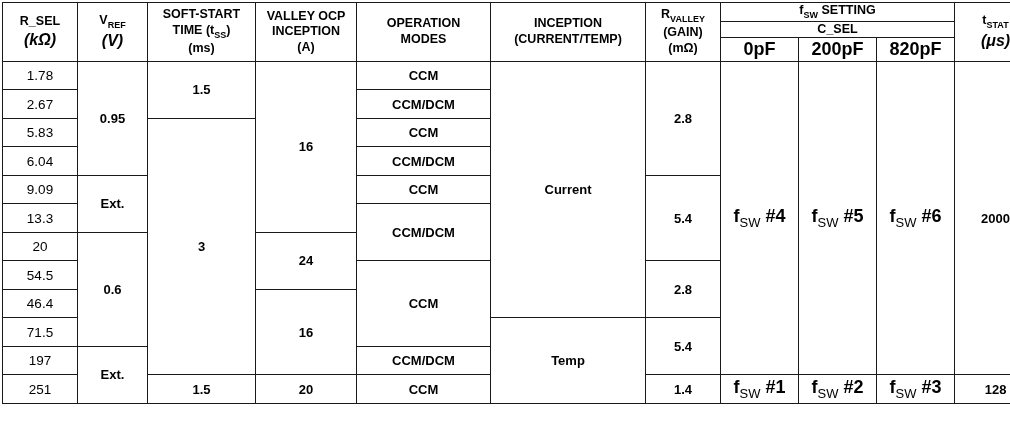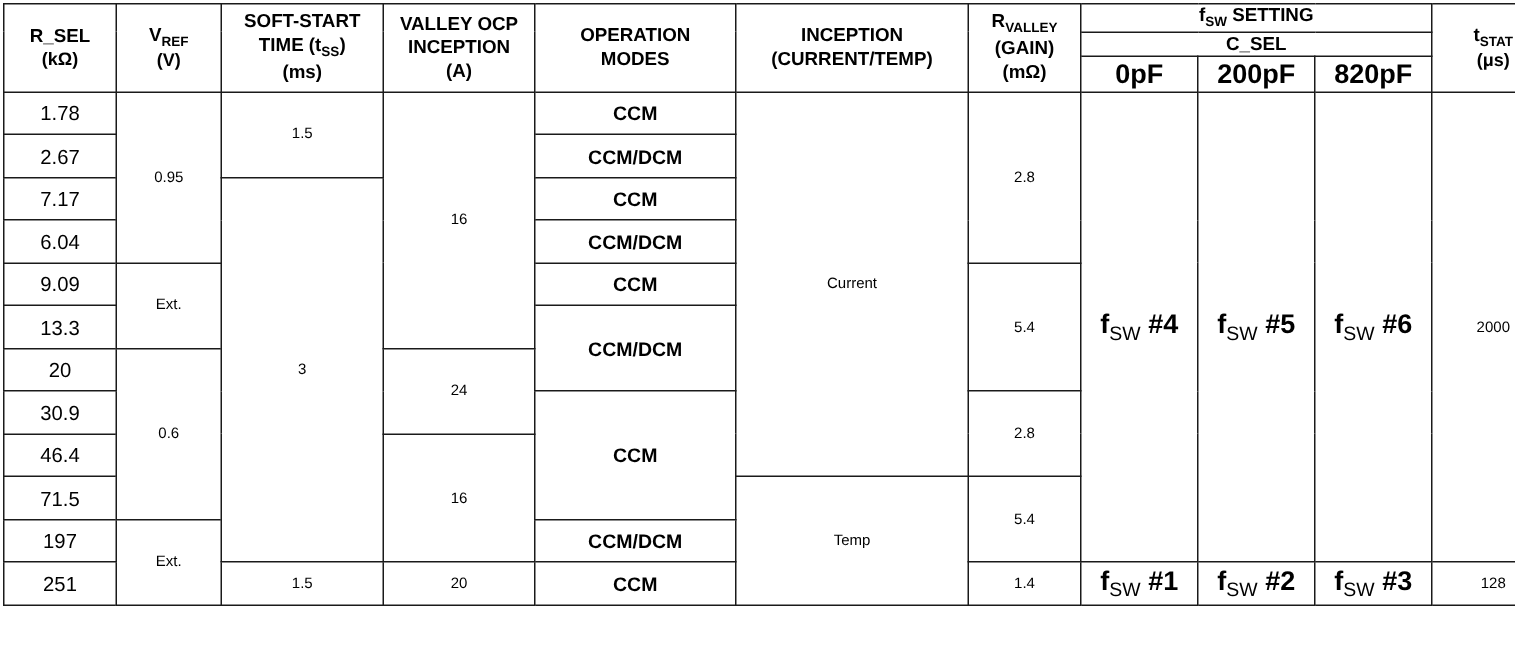--- a/index.html
+++ b/index.html
@@ -42,38 +42,39 @@
     font-size: 13px;
     height: 27.5px;
     font-weight: bold;
     margin-left: 15px;
   }
   tbody td.rsel {
     font-weight: normal;
     font-size: 13.5px;
   }
   tbody td.val {
-    font-weight: normal;
-    font-size: 10px;
+    font-weight: bold;
+    font-size: 13px;
   }
   sub {
     font-size: 72%;
     font-weight: bold;
   }
   .hdr-sub {
     font-size: 18px;
   }
   .fsw-cell {
     font-size: 18px;
     font-weight: normal;
   }
   .fsw-cell sub { font-weight: normal; }
   .unit {
     display: block;
-    font-size: 12px;
+    font-size: 16px;
+    font-style: italic;
   }
   col.c-rsel { width: 75px; }
   col.c-vref { width: 70px; }
   col.c-ss   { width: 108px; }
   col.c-ocp  { width: 101px; }
   col.c-mode { width: 134px; }
   col.c-rep  { width: 155px; }
   col.c-rs   { width: 75px; }
   col.c-c0   { width: 78px; }
   col.c-c200 { width: 78px; }
@@ -160,21 +161,21 @@
           <td rowspan="11" class="fsw-cell">f<sub>SW</sub> #4</td>
           <td rowspan="11" class="fsw-cell">f<sub>SW</sub> #5</td>
           <td rowspan="11" class="fsw-cell">f<sub>SW</sub> #6</td>
           <td rowspan="11" class="val">2000</td>
         </tr>
         <tr>
           <td class="rsel">2.67</td>
           <td rowspan="1">CCM/DCM</td>
         </tr>
         <tr>
-          <td class="rsel">7.17</td>
+          <td class="rsel">5.83</td>
           <td rowspan="9" class="val">3</td>
           <td rowspan="1">CCM</td>
         </tr>
         <tr>
           <td class="rsel">6.04</td>
           <td rowspan="1">CCM/DCM</td>
         </tr>
         <tr>
           <td class="rsel">9.09</td>
           <td rowspan="2" class="val">Ext.</td>
@@ -184,21 +185,21 @@
         <tr>
           <td class="rsel">13.3</td>
           <td rowspan="2">CCM/DCM</td>
         </tr>
         <tr>
           <td class="rsel">20</td>
           <td rowspan="4" class="val">0.6</td>
           <td rowspan="2" class="val">24</td>
         </tr>
         <tr>
-          <td class="rsel">30.9</td>
+          <td class="rsel">54.5</td>
           <td rowspan="3">CCM</td>
           <td rowspan="2" class="val">2.8</td>
         </tr>
         <tr>
           <td class="rsel">46.4</td>
           <td rowspan="3" class="val">16</td>
         </tr>
         <tr>
           <td class="rsel">71.5</td>
           <td rowspan="3" class="val">Temp</td>

